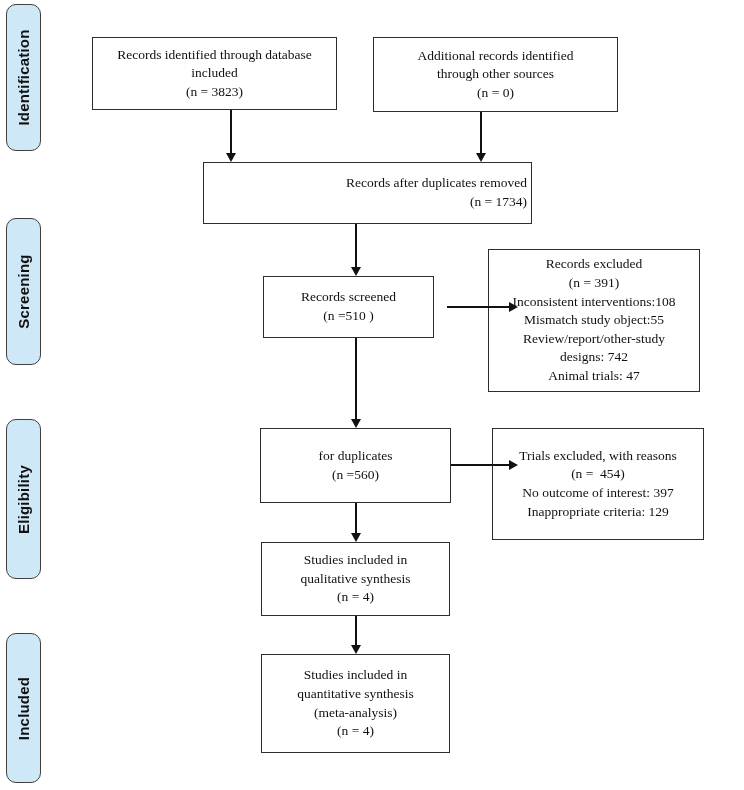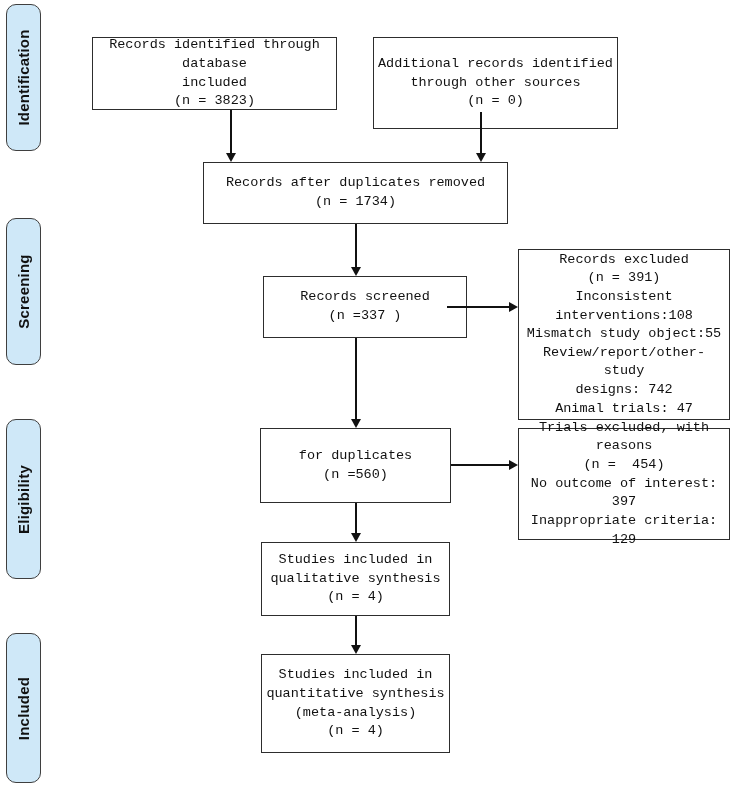--- a/index.html
+++ b/index.html
@@ -41,21 +41,20 @@
     box-sizing: border-box;
     display: flex;
     flex-direction: column;
     align-items: center;
     justify-content: center;
     text-align: center;
     font-size: 13.5px;
     line-height: 1.38;
     color: #111111;
     padding: 2px 4px;
-    font-family: Liberation Mono, monospace;
   }
   .fbox .line { white-space: pre-wrap; display: block; }
   
   .vline { position: absolute; width: 1.6px; background: #111111; }
   .hline { position: absolute; height: 1.6px; background: #111111; }
   .head-down {
     position: absolute; width: 0; height: 0;
     border-left: 5px solid transparent;
     border-right: 5px solid transparent;
     border-top: 9px solid #111111;
@@ -84,52 +83,52 @@
   <div class="stage" style="top:633px; height:150px;">
     <span class="stage-text">Included</span>
   </div>
 
   <div class="fbox" style="left:92px; top:37px; width:245px; height:73px;">
     <span class="line">Records identified through database</span>
     <span class="line">included</span>
     <span class="line">(n = 3823)</span>
   </div>
 
-  <div class="fbox" style="left:373px; top:37px; width:245px; height:92px;">
+  <div class="fbox" style="left:373px; top:37px; width:245px; height:75px;">
     <span class="line">Additional records identified</span>
     <span class="line">through other sources</span>
     <span class="line">(n = 0)</span>
   </div>
 
-  <div class="fbox" style="left:203px; top:162px; width:305px; height:62px;">
+  <div class="fbox" style="left:203px; top:162px; width:329px; height:62px;align-items:flex-end;">
     <span class="line">Records after duplicates removed</span>
     <span class="line">(n = 1734)</span>
   </div>
 
-  <div class="fbox" style="left:263px; top:276px; width:204px; height:62px;">
+  <div class="fbox" style="left:263px; top:276px; width:171px; height:62px;">
     <span class="line">Records screened</span>
-    <span class="line">(n =337 )</span>
+    <span class="line">(n =510 )</span>
   </div>
 
-  <div class="fbox" style="left:518px; top:249px; width:212px; height:171px;">
+  <div class="fbox" style="left:488px; top:249px; width:212px; height:143px;">
     <span class="line">Records excluded</span>
     <span class="line">(n = 391)</span>
     <span class="line">Inconsistent interventions:108</span>
     <span class="line">Mismatch study object:55</span>
     <span class="line">Review/report/other-study</span>
     <span class="line">designs: 742</span>
     <span class="line">Animal trials: 47</span>
   </div>
 
   <div class="fbox" style="left:260px; top:428px; width:191px; height:75px;">
     <span class="line">for duplicates</span>
     <span class="line">(n =560)</span>
   </div>
 
-  <div class="fbox" style="left:518px; top:428px; width:212px; height:112px;">
+  <div class="fbox" style="left:492px; top:428px; width:212px; height:112px;">
     <span class="line">Trials excluded, with reasons</span>
     <span class="line">(n =  454)</span>
     <span class="line">No outcome of interest: 397</span>
     <span class="line">Inappropriate criteria: 129</span>
   </div>
 
   <div class="fbox" style="left:261px; top:542px; width:189px; height:74px;">
     <span class="line">Studies included in</span>
     <span class="line">qualitative synthesis</span>
     <span class="line">(n = 4)</span>

